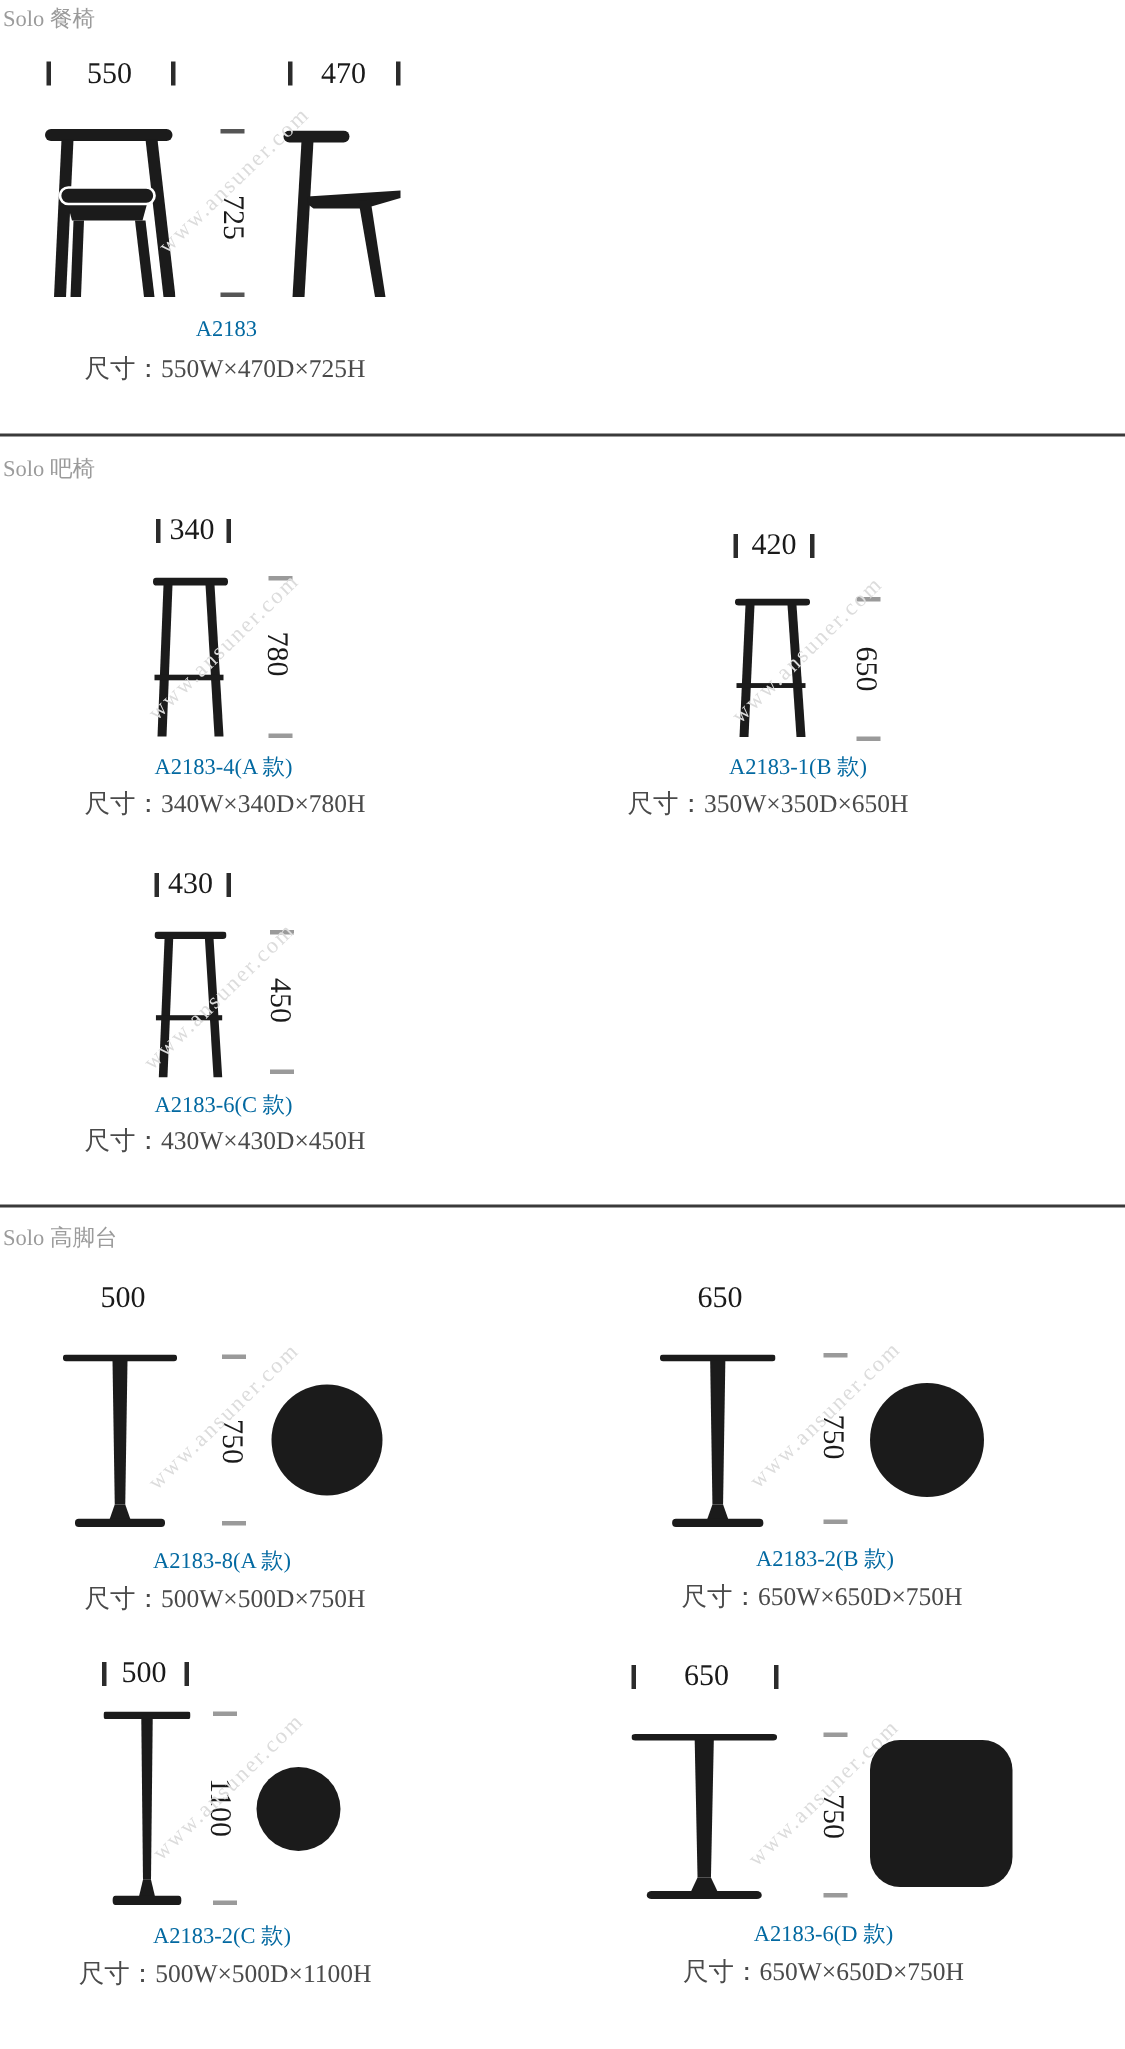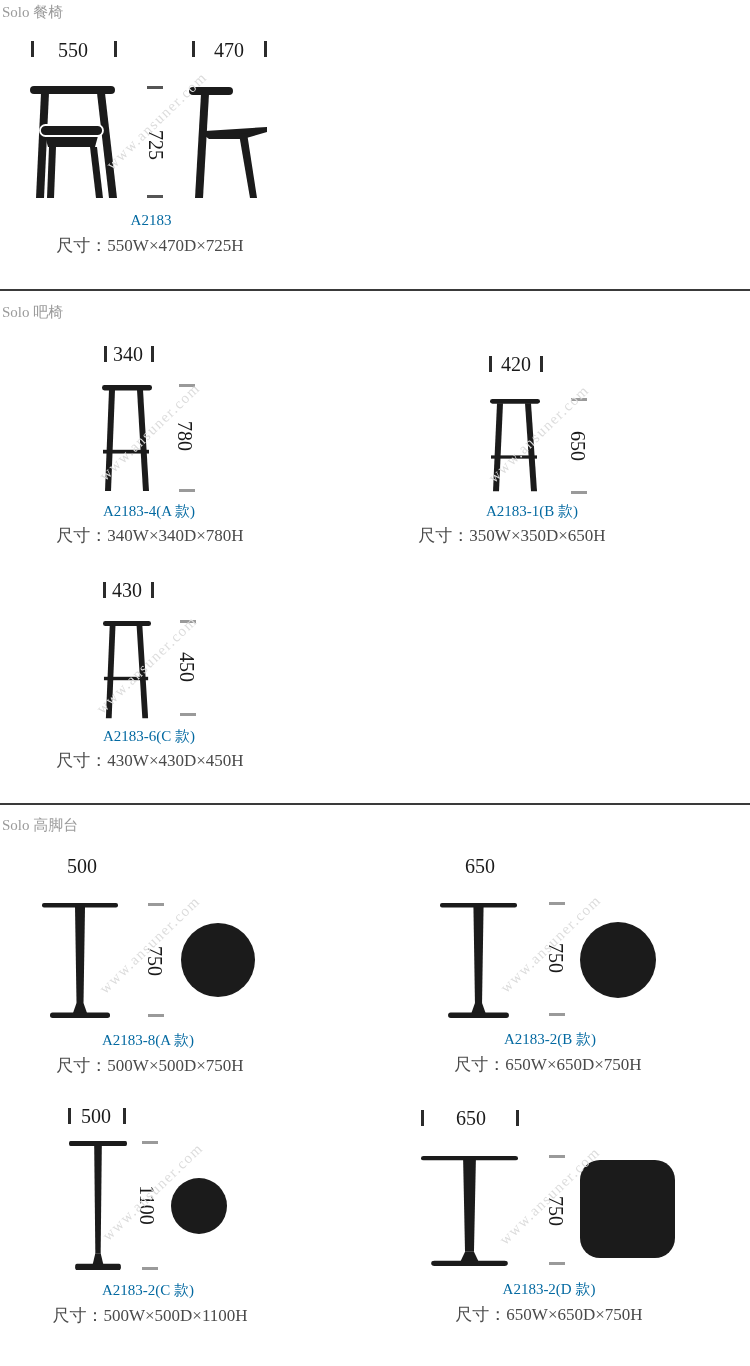--- a/index.html
+++ b/index.html
@@ -174,16 +174,16 @@
     <rect x="0" y="0" width="76" height="4.5" rx="2"></rect>
     <polygon points="33,4 43,4 41.5,100 34.5,100"></polygon>
     <polygon points="34.5,100 41.5,100 45,110 31,110"></polygon>
     <rect x="8" y="109.5" width="60" height="5.5" rx="2.5"></rect>
   </svg>
   <div class="dash" style="left:549px;top:1155px"></div>
   <div class="dimh" style="left:555px;top:1211px">750</div>
   <div class="dash" style="left:549px;top:1262px"></div>
   <div class="topsquare" style="left:580px;top:1160px;width:95px;height:98px"></div>
   <div class="watermark" style="left:550px;top:1196px">www.ansuner.com</div>
-  <div class="model" style="left:549px;top:1280px">A2183-2(D 款)</div>
+  <div class="model" style="left:549px;top:1280px">A2183-6(D 款)</div>
   <div class="sizeline" style="left:549px;top:1303px">尺寸：650W×650D×750H</div>
 
 </div>
 
 </body></html>

